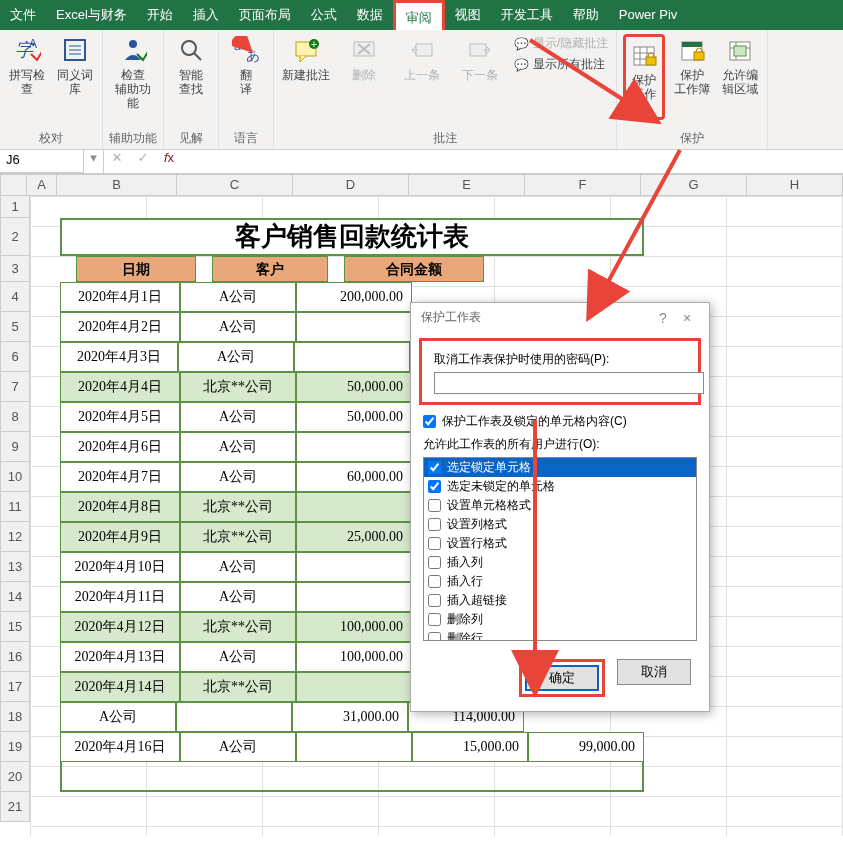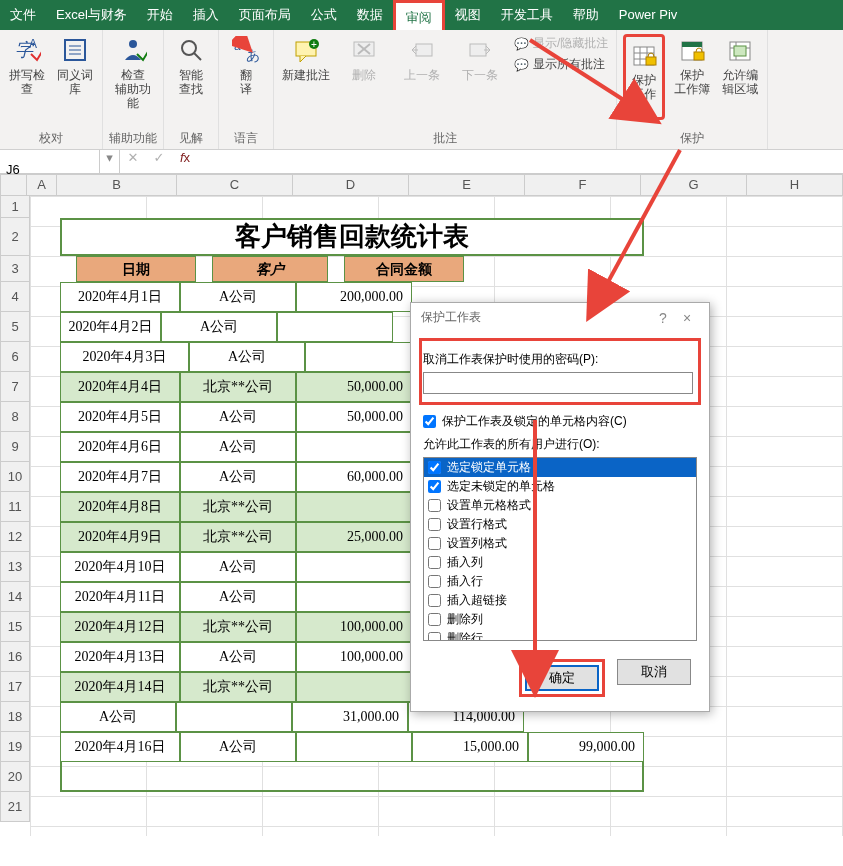--- a/index.html
+++ b/index.html
@@ -19,21 +19,21 @@
 .ricon { width: 32px; height: 32px; margin-bottom: 2px; display: flex; align-items: center; justify-content: center; }
 .rlabel { font-size: 12px; line-height: 14px; }
 .disabled { color: #b0b0b0 !important; }
 .small-items { display: flex; flex-direction: column; gap: 2px; font-size: 12px; }
 .small-item { display: flex; align-items: center; gap: 4px; cursor: pointer; padding: 1px 2px; }
 
 .hl-box { border: 3px solid #e8443a; border-radius: 4px; }
 
 
 .fxbar { height: 24px; display: flex; border-bottom: 1px solid #ccc; background: #fff; font-size: 13px; }
-.nbox { width: 100px; border: 1px solid #ccc; border-top: none; border-left: none; padding: 12px 6px; }
+.nbox { width: 84px; border: 1px solid #ccc; border-top: none; border-left: none; padding: 2px 6px; }
 .fxsep { width: 20px; text-align: center; border-right: 1px solid #ccc; color: #888; }
 .fxbtn { width: 26px; text-align: center; color: #7f1d1d; }
 .fxinput { flex: 1; padding: 2px 6px; }
 .corner { width: 30px; height: 22px; background: #f0f0f0; border: 1px solid #ccc; }
 .colheads { display: flex; }
 .colhead { height: 22px; background: #f0f0f0; border: 1px solid #ccc; border-left: none; text-align: center; font-size: 13px; color: #555; line-height: 20px; }
 .rowheads { display: flex; flex-direction: column; }
 .rowhead { width: 30px; background: #f0f0f0; border: 1px solid #ccc; border-top: none; text-align: center; font-size: 13px; color: #555; display: flex; align-items: center; justify-content: center; }
 .cells { position: relative; }
 .titlebox { width: 578px; height: 38px; border: 2px solid #5b9245; text-align: center; font-size: 26px; font-weight: bold; font-family: SimSun, serif; line-height: 34px; background: #fff; }
@@ -45,21 +45,21 @@
 .alt { background: #d6e9cc !important; }
 
 
 .dialog { position: absolute; left: 410px; top: 302px; width: 300px; background: #fff; border: 1px solid #aaa; box-shadow: 2px 2px 10px rgba(0,0,0,0.3); font-size: 12px; }
 .dlg-title { display: flex; align-items: center; padding: 6px 10px; color: #666; }
 .dlg-title .t { flex: 1; }
 .dlg-title .q, .dlg-title .x { width: 24px; text-align: center; color: #888; cursor: pointer; font-size: 14px; }
 .dlg-body { padding: 8px 12px; }
 .dlg-label { margin: 6px 0 4px; }
 .dlg-input { width: 270px; height: 22px; border: 1px solid #888; padding: 2px 4px; }
-.pw-box { border: 3px solid #e8443a; padding: 4px 1px 8px; margin: -2px -4px 8px; }
+.pw-box { border: 3px solid #e8443a; padding: 4px 12px 8px; margin: -2px -4px 8px; }
 .chk { display: flex; align-items: center; gap: 6px; margin: 6px 0; }
 .listbox { border: 1px solid #888; height: 184px; overflow-y: scroll; background: #fff; }
 .li { display: flex; align-items: center; gap: 6px; padding: 1px 4px; }
 .li.sel { background: #0a64c6; color: #fff; }
 .dlg-btns { display: flex; justify-content: flex-end; gap: 12px; padding: 10px 18px 14px; }
 .btn { width: 74px; height: 26px; border: 1px solid #888; background: #e1e1e1; cursor: pointer; font-size: 13px; }
 .btn.ok { border: 2px solid #0a64c6; }
 .ok-hl { border: 3px solid #e8443a; padding: 3px; display: inline-block; }
 
 
@@ -298,35 +298,35 @@
         <div class="rowhead" style="height: 30px;">18</div>
         <div class="rowhead" style="height: 30px;">19</div>
         <div class="rowhead" style="height: 30px;">20</div>
         <div class="rowhead" style="height: 30px;">21</div>
       </div>
     <div class="cells" id="cells" style="position: relative; flex: 1 1 0%; height: 640px; background-image: linear-gradient(rgb(224, 224, 224) 1px, transparent 1px), linear-gradient(90deg, rgb(224, 224, 224) 1px, transparent 1px); background-size: 116px 30px;">
         <div style="position: absolute; left: 30px; top: 0px;">
           <div class="titlebox" style="width: 584px; margin-top: 22px;">客户销售回款统计表</div>
           <div class="theadrow">
             <div class="th" style="width: 120px;">日期</div>
-            <div class="th" style="width: 116px; font-style: italic;">客户</div>
-            <div class="th" style="width: 120px;">合同金额</div>
+            <div class="th" style="width: 116px;">客户</div>
+            <div class="th" style="width: 140px;">合同金额</div>
           </div>
           <div class="trow">
             <div class="td " style="width: 120px;">2020年4月1日</div>
             <div class="td " style="width: 116px;">A公司</div>
             <div class="td num" style="width: 116px;">200,000.00</div>
           </div>
           <div class="trow">
-            <div class="td " style="width: 101px;">2020年4月2日</div>
-            <div class="td " style="width: 116px;">A公司</div>
-            <div class="td num" style="width: 116px;"></div>
-          </div>
-          <div class="trow">
-            <div class="td " style="width: 129px; text-align: center;">2020年4月3日</div>
+            <div class="td " style="width: 120px;">2020年4月2日</div>
+            <div class="td " style="width: 116px;">A公司</div>
+            <div class="td num" style="width: 116px;"></div>
+          </div>
+          <div class="trow">
+            <div class="td " style="width: 118px; text-align: center;">2020年4月3日</div>
             <div class="td " style="width: 116px;">A公司</div>
             <div class="td num" style="width: 116px;"></div>
           </div>
           <div class="trow">
             <div class="td  alt" style="width: 120px;">2020年4月4日</div>
             <div class="td  alt" style="width: 116px;">北京**公司</div>
             <div class="td num alt" style="width: 116px;">50,000.00</div>
           </div>
           <div class="trow">
             <div class="td " style="width: 120px;">2020年4月5日</div>
@@ -421,25 +421,25 @@
         <div class="li">
           <input type="checkbox" checked="" style="">
           <span>选定未锁定的单元格</span>
         </div>
         <div class="li">
           <input type="checkbox" style="">
           <span>设置单元格格式</span>
         </div>
         <div class="li">
           <input type="checkbox" style="">
+          <span>设置列格式</span>
+        </div>
+        <div class="li">
+          <input type="checkbox" style="">
           <span>设置行格式</span>
-        </div>
-        <div class="li">
-          <input type="checkbox" style="">
-          <span>设置列格式</span>
         </div>
         <div class="li">
           <input type="checkbox" style="">
           <span>插入列</span>
         </div>
         <div class="li">
           <input type="checkbox" style="">
           <span>插入行</span>
         </div>
         <div class="li">

